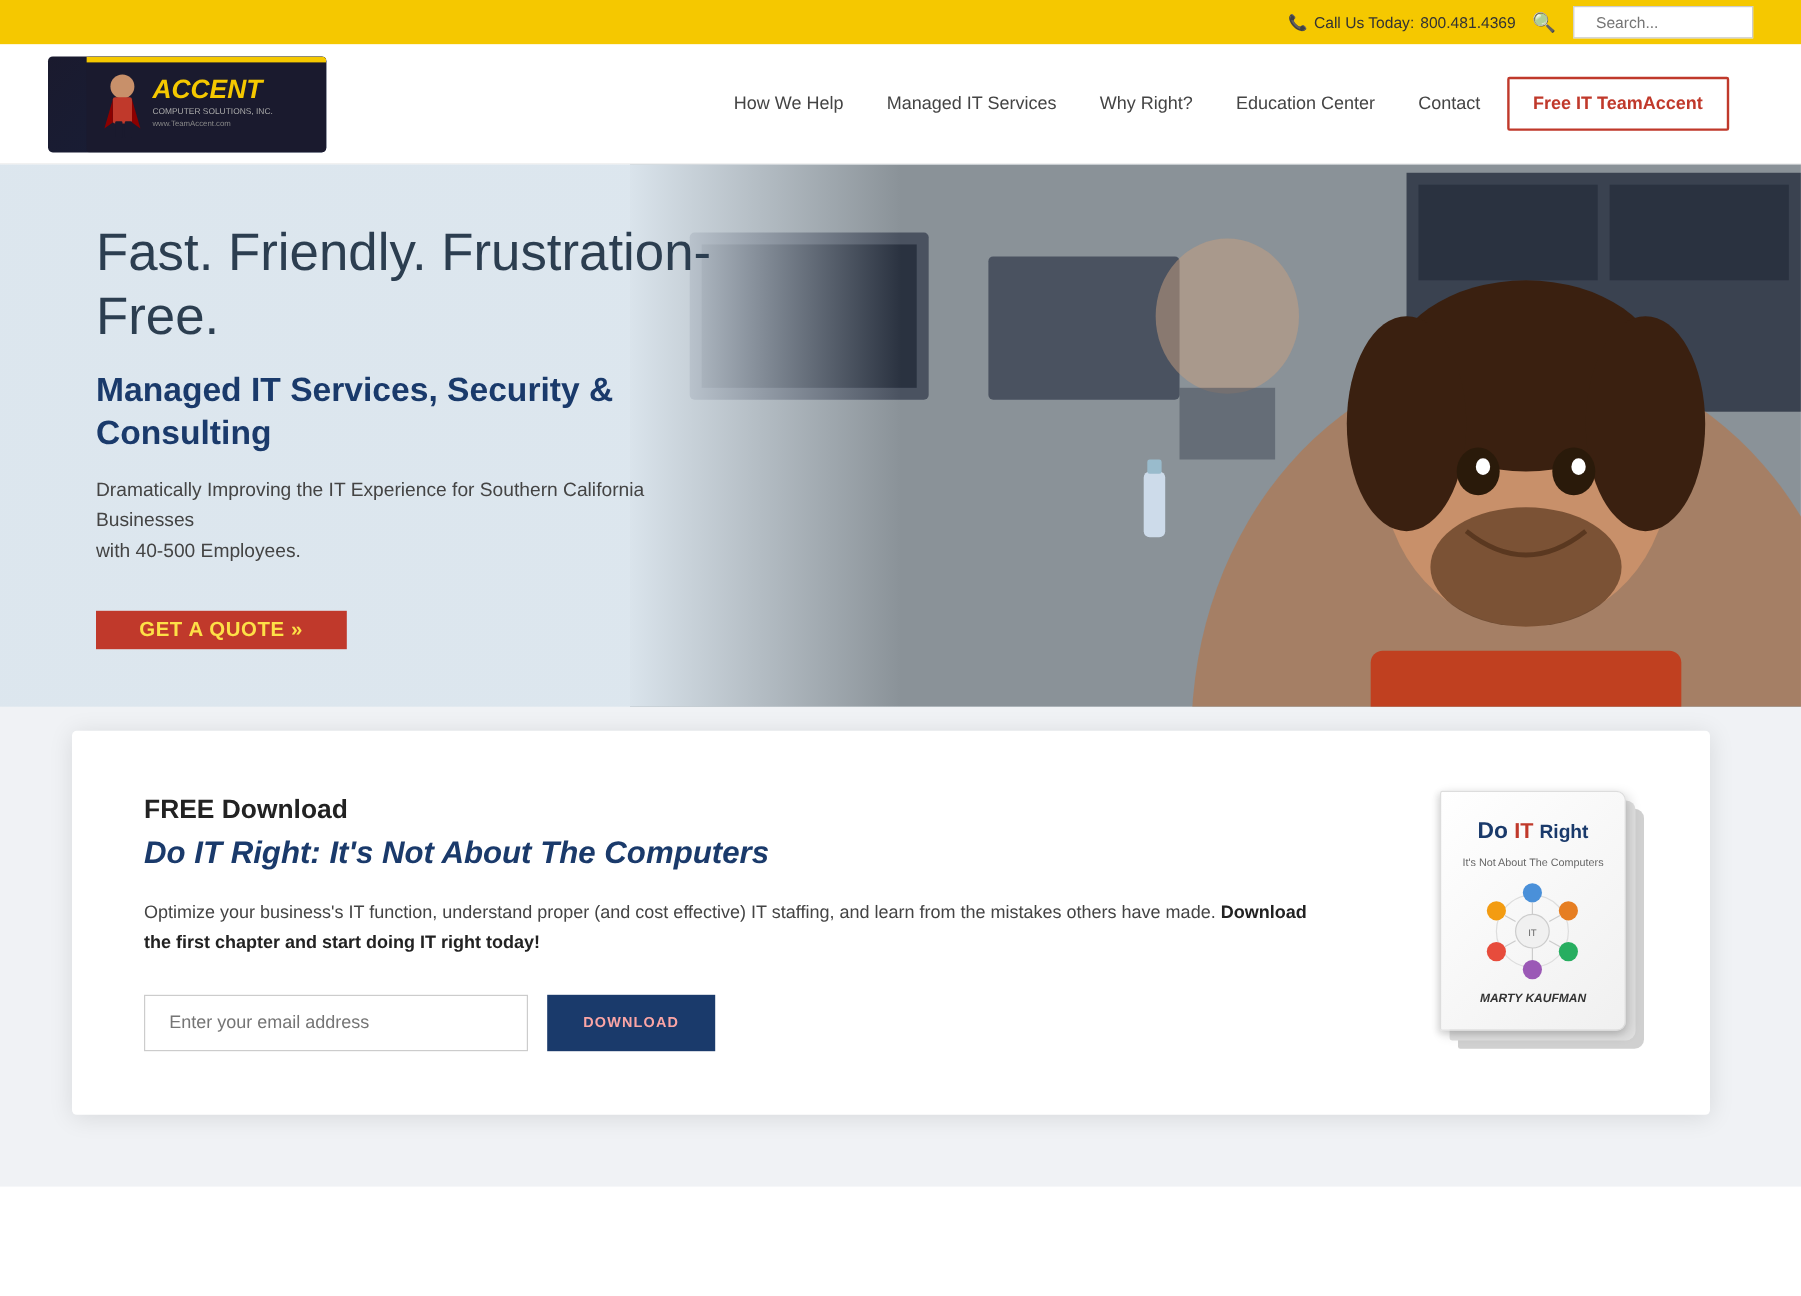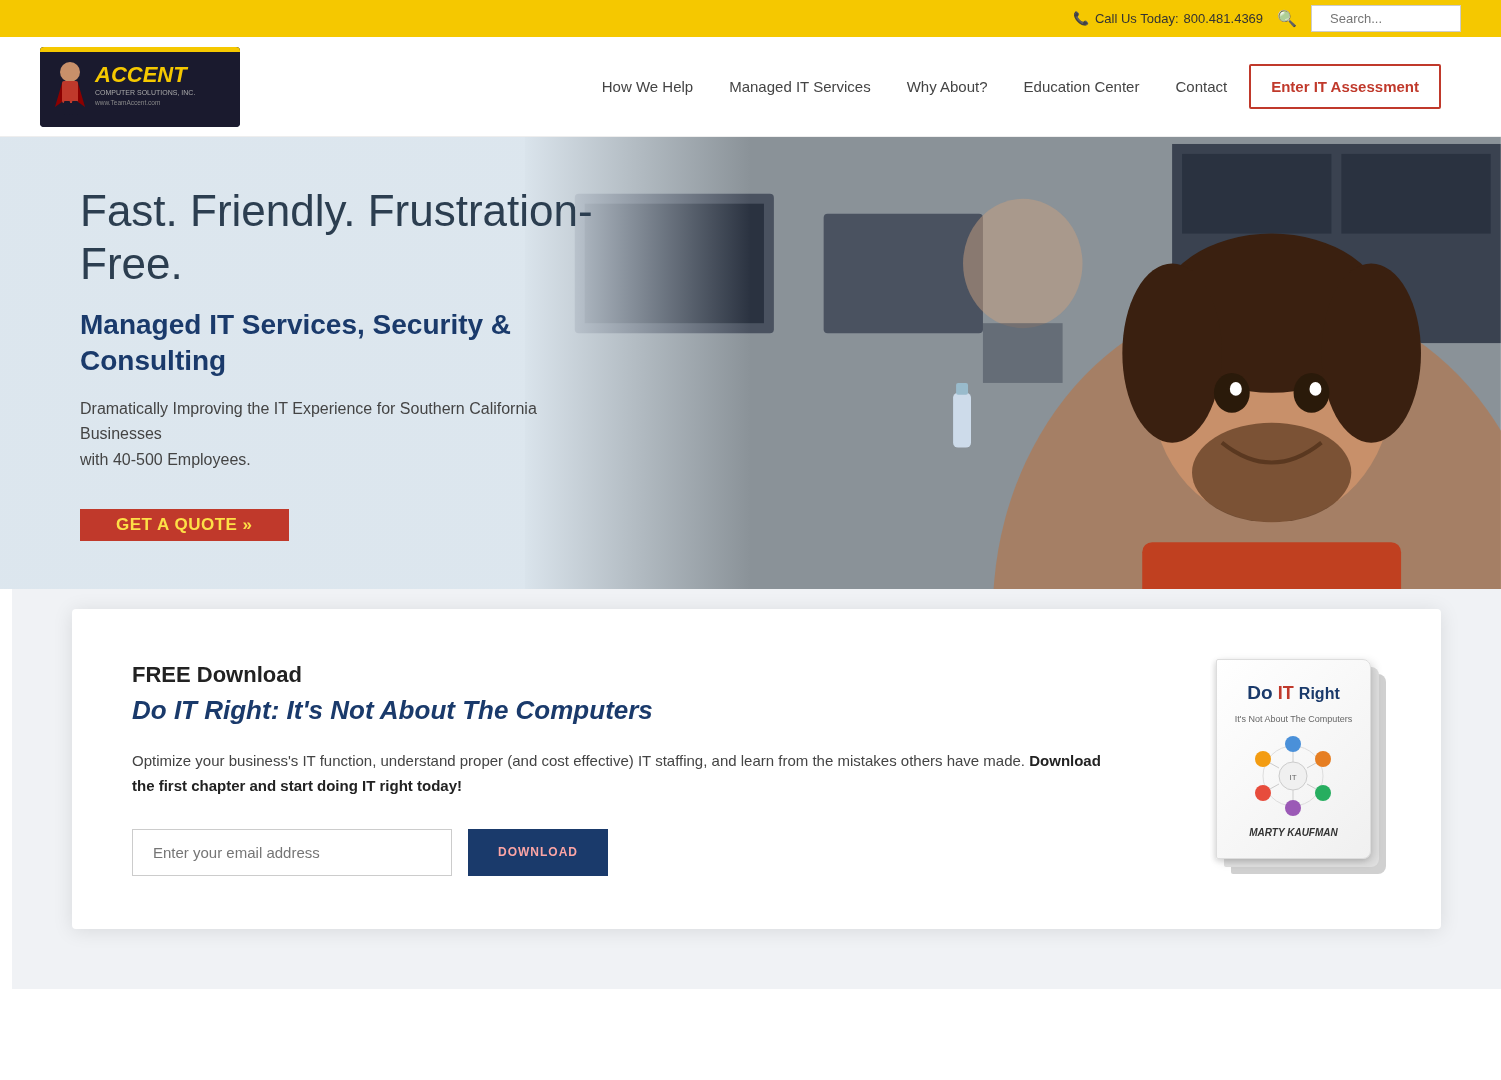--- a/index.html
+++ b/index.html
@@ -16,27 +16,27 @@
       border-bottom: 1px solid #eee;
       position: relative;
     }
 
     .logo-area {
       display: flex;
       align-items: center;
     }
 
     .logo-box {
-      width: 200px;
+      width: 232px;
       height: 80px;
       background: linear-gradient(135deg, #1a1a2e 0%, #16213e 100%);
       border-radius: 4px;
       display: flex;
       align-items: center;
-      justify-content: flex-start;
+      justify-content: flex-end;
       position: relative;
       overflow: hidden;
     }
 
     
     .nav {
       display: flex;
       align-items: center;
       gap: 8px;
       margin-left: auto;
@@ -338,24 +338,24 @@
 
         <text x="55" y="48" fill="#aaaaaa" font-size="7" font-family="Arial">COMPUTER SOLUTIONS, INC.</text>
         <text x="55" y="58" fill="#888888" font-size="6.5" font-family="Arial">www.TeamAccent.com</text>
       </svg>
     </div>
   </div>
 
   <nav class="nav">
     <a class="nav-item" href="#">How We Help</a>
     <a class="nav-item" href="#">Managed IT Services</a>
-    <a class="nav-item" href="#">Why About?</a>
+    <a class="nav-item" href="#">Why Right?</a>
     <a class="nav-item" href="#">Education Center</a>
     <a class="nav-item" href="#">Contact</a>
-    <button class="nav-cta">Enter IT Assessment</button>
+    <button class="nav-cta">Free IT TeamAccent</button>
   </nav>
 </div>
 
 <div class="hero">
 
   <div style="position:absolute;right:0;top:0;width:65%;height:100%;overflow:hidden;">
     
     <svg width="100%" height="100%" viewBox="0 0 980 500" preserveAspectRatio="xMidYMid slice">
       <rect width="980" height="500" fill="#8a9298"></rect>
 
@@ -399,21 +399,21 @@
     <h1 class="hero-headline">Fast. Friendly. Frustration-Free.</h1>
     <h2 class="hero-subheadline">Managed IT Services, Security &amp; Consulting</h2>
     <p class="hero-description">
       Dramatically Improving the IT Experience for Southern California Businesses<br>
       with 40-500 Employees.
     </p>
     <button class="hero-cta-btn">GET A QUOTE »</button>
   </div>
 </div>
 
-<div style="background:#f0f2f5;padding:40px 0 60px 0;margin-left:12px;">
+<div style="background:#f0f2f5;padding:40px 16px 60px 0;">
   <div class="download-section">
     <div class="download-content">
       <div class="download-free-label">FREE Download</div>
       <div class="download-title">Do IT Right: It's Not About The Computers</div>
       <p class="download-desc">
         Optimize your business's IT function, understand proper (and cost effective) IT staffing, and learn
         from the mistakes others have made. <strong>Download the first chapter and start doing IT right today!</strong>
       </p>
       <div class="download-form">
         <input type="email" class="download-email-input" placeholder="Enter your email address" style="">

